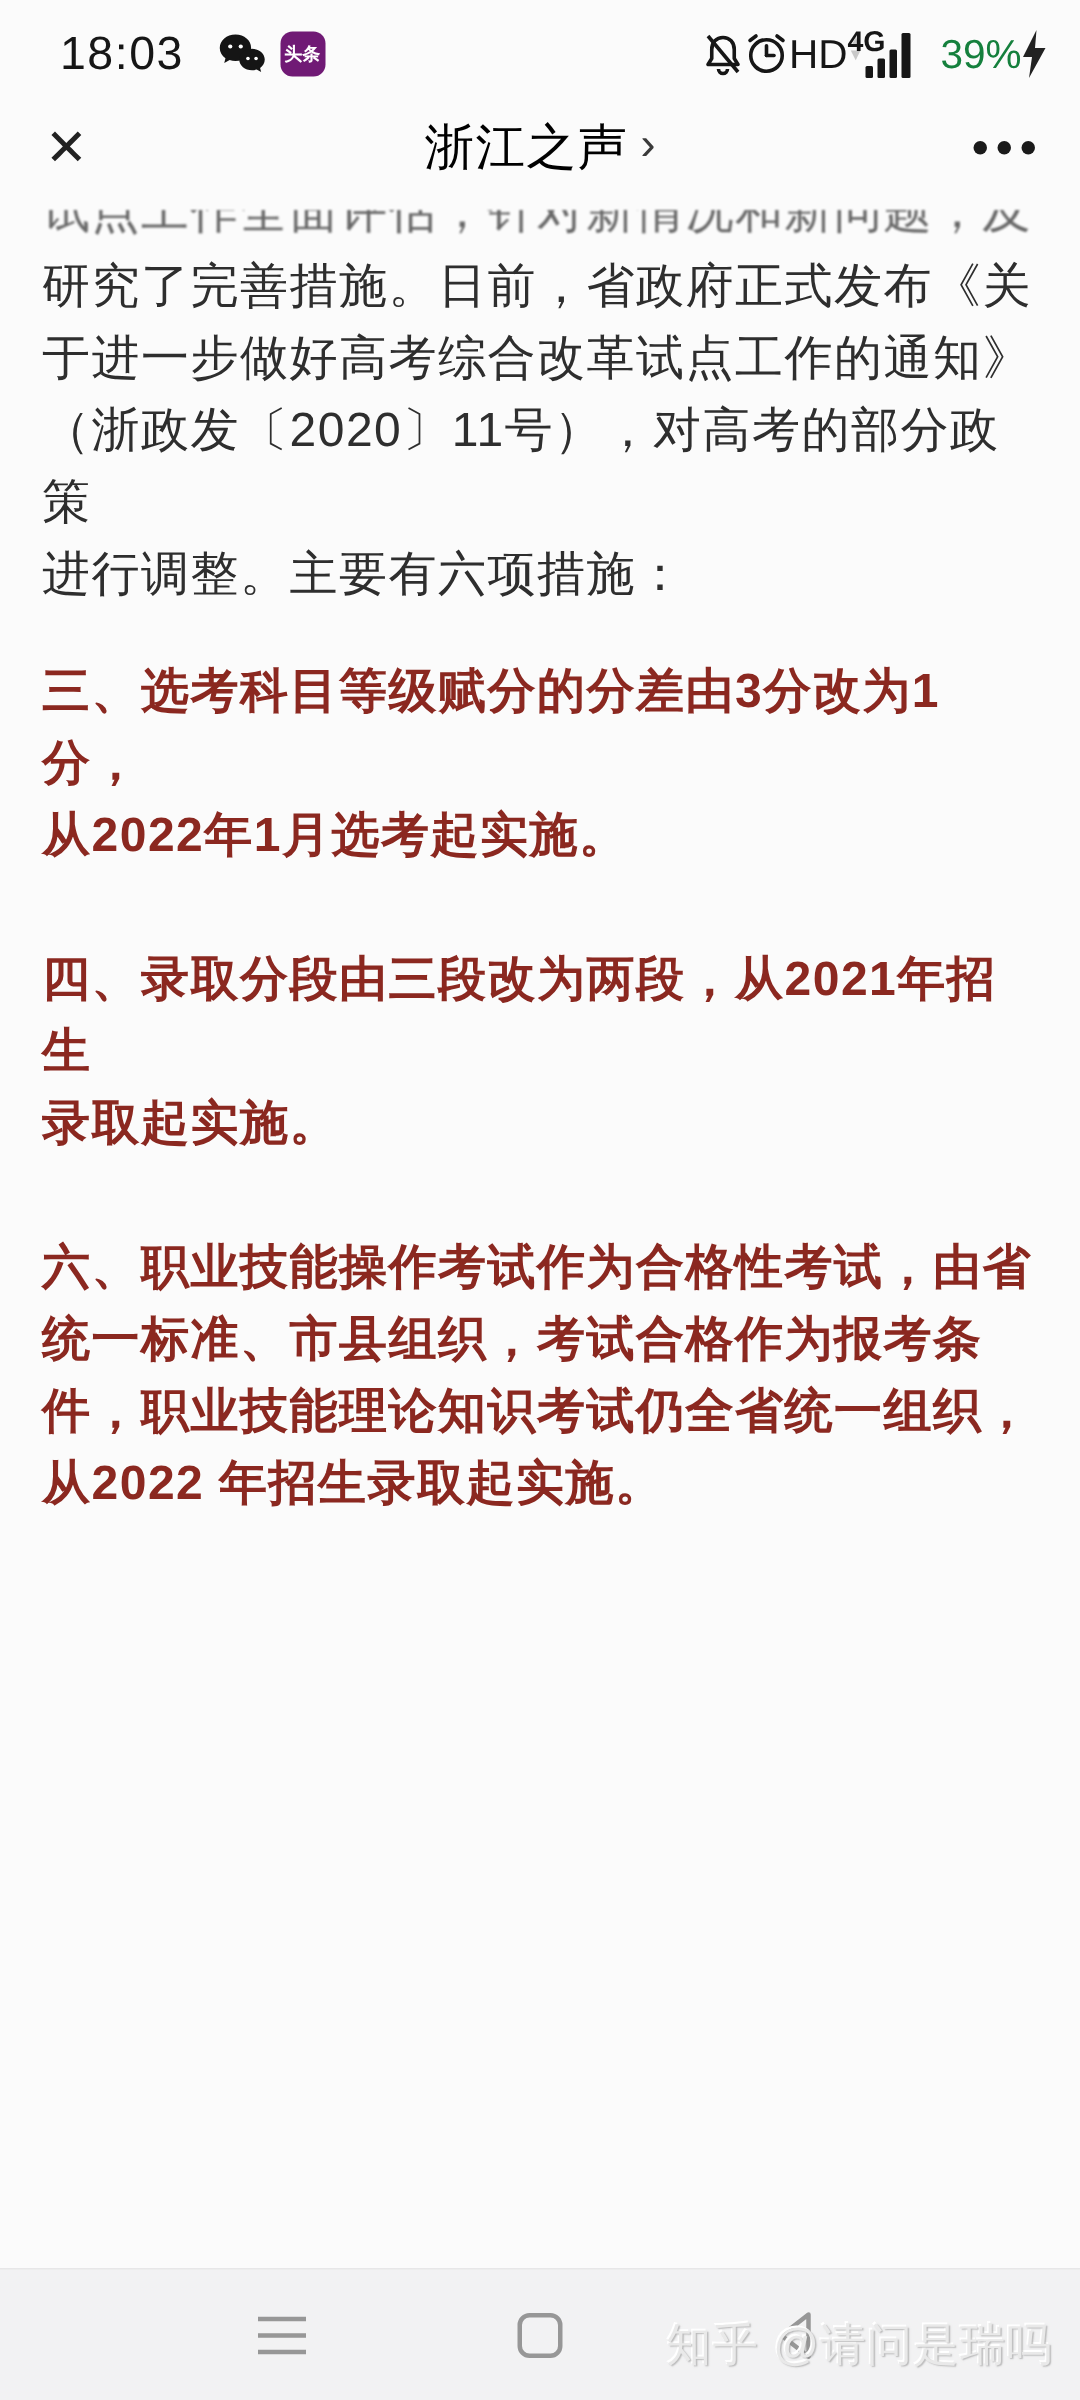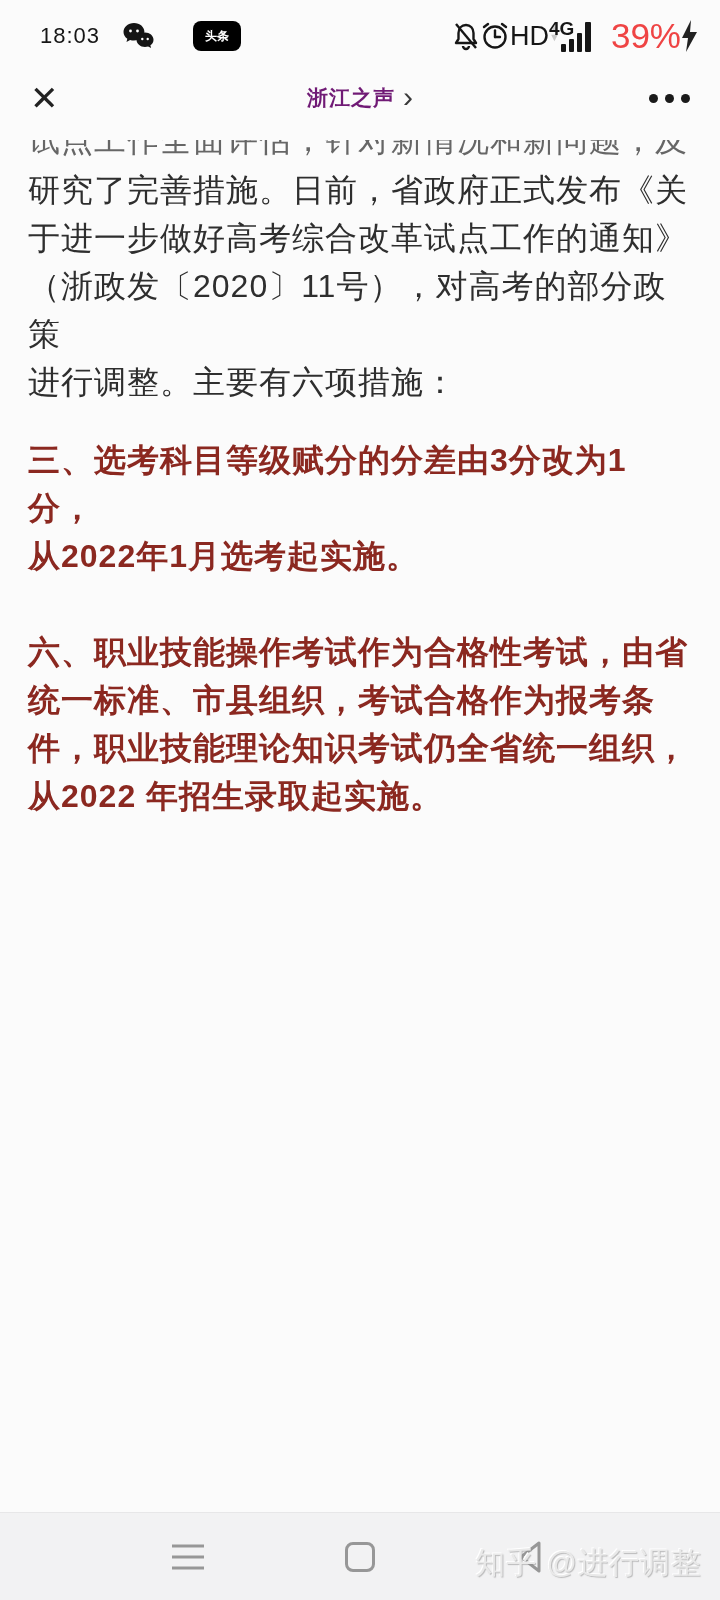--- a/index.html
+++ b/index.html
@@ -12,51 +12,51 @@
     overflow: hidden;
   }
 
   
   .status-bar {
     height: 66px;
     display: flex;
     align-items: center;
     padding: 6px 22px 0 40px;
   }
-  .status-time { font-size: 22px; color: #161616; letter-spacing: 1px; }
+  .status-time { font-size: 31px; color: #161616; letter-spacing: 1px; }
   .status-left-icons { display: flex; align-items: center; gap: 10px; margin-left: 22px; }
   .status-right { margin-left: auto; display: flex; align-items: center; gap: 0; }
   .hd-label { font-size: 27px; color: #161616; }
   .net-cluster { position: relative; width: 62px; height: 36px; }
   .net-arrows { position: absolute; left: 0; top: 6px; display: flex; flex-direction: column; line-height: 9px; font-size: 11px; color: #c9c9c9; }
   .net-label { position: absolute; left: 0; top: 0; font-size: 19px; font-weight: 700; color: #161616; }
   .net-bars { position: absolute; left: 12px; bottom: 2px; display: flex; align-items: flex-end; gap: 3px; }
   .net-bars i { display: block; width: 5px; background: #161616; border-radius: 1px; }
   .net-bars i:nth-child(1) { height: 8px; }
   .net-bars i:nth-child(2) { height: 13px; }
   .net-bars i:nth-child(3) { height: 19px; }
   .net-bars i:nth-child(4) { height: 30px; width: 6px; }
-  .battery-pct { font-size: 35px; color: #ef4444; }
+  .battery-pct { font-size: 27px; color: #15803d; }
 
   
   .app-header {
     height: 64px;
     position: relative;
     display: flex;
     align-items: center;
     padding: 0 30px;
     background: #fbfbfb;
   }
   .close-x { font-size: 34px; color: #222; font-weight: 400; cursor: default; }
   .header-title-wrap {
     position: absolute; left: 0; right: 0; top: 0; bottom: 0;
     display: flex; align-items: center; justify-content: center; gap: 8px;
     pointer-events: none;
   }
-  .header-title { font-size: 21px; color: #701a75; font-weight: 700; letter-spacing: 1px; }
+  .header-title { font-size: 33px; color: #000000; font-weight: 400; letter-spacing: 1px; }
   .header-chevron { font-size: 30px; color: #3a3a3a; margin-top: -2px; }
   .more-dots { margin-left: auto; display: flex; gap: 7px; }
   .more-dots i { width: 9px; height: 9px; border-radius: 50%; background: #1a1a1a; display: block; }
 
   
   .article {
     padding: 10px 28px 0 28px;
     font-size: 32px;
     line-height: 48px;
     letter-spacing: 1px;
@@ -103,21 +103,21 @@
       <svg width="32" height="28" viewBox="0 0 32 28">
         <path d="M12 1C6 1 1.5 5 1.5 10c0 2.8 1.5 5.2 3.8 6.8L4.5 20l3.6-2c1.2.4 2.5.6 3.9.6 5.9 0 10.4-4 10.4-8.8S17.9 1 12 1z" fill="#151515"></path>
         <circle cx="8.5" cy="9" r="1.4" fill="#fff"></circle>
         <circle cx="15.5" cy="9" r="1.4" fill="#fff"></circle>
         <path d="M23 10.5c-4.7 0-8.5 3.2-8.5 7.2s3.8 7.2 8.5 7.2c1.1 0 2.2-.2 3.1-.5l3 1.6-.7-2.7c1.9-1.3 3.1-3.3 3.1-5.6 0-4-3.8-7.2-8.5-7.2z" fill="#151515"></path>
         <circle cx="20.3" cy="17" r="1.2" fill="#fff"></circle>
         <circle cx="25.7" cy="17" r="1.2" fill="#fff"></circle>
       </svg>
     </span>
 
-    <span style="width:48px;height:30px;background:#000000;border-radius:8px;display:flex;align-items:center;justify-content:center;margin-left:29px;">
+    <span style="width:30px;height:30px;background:#701a75;border-radius:8px;display:flex;align-items:center;justify-content:center;">
       <span style="color:#fff;font-size:12px;font-weight:700;letter-spacing:0;">头条</span>
     </span>
   </span>
 
   <span class="status-right">
 
     <span>
       <svg width="28" height="30" viewBox="0 0 28 30">
         <path d="M14 4c-4.4 0-7.5 3.2-7.5 8v6l-2.5 4h20l-2.5-4v-6c0-4.8-3.1-8-7.5-8z" fill="none" stroke="#161616" stroke-width="2.4" stroke-linejoin="round"></path>
         <path d="M11 25a3 3 0 0 0 6 0" fill="none" stroke="#161616" stroke-width="2.4"></path>
@@ -177,20 +177,22 @@
     <span>试点工作全面评估，针对新情况和新问题，及时</span>
   </div>
 
   <p class="para">研究了完善措施。日前，省政府正式发布《关
 于进一步做好高考综合改革试点工作的通知》
 （浙政发〔2020〕11号），对高考的部分政策
 进行调整。主要有六项措施：</p>
 
   <p class="item">三、选考科目等级赋分的分差由3分改为1分，
 从2022年1月选考起实施。</p>
+  <p class="item">四、录取分段由三段改为两段，从2021年招生
+录取起实施。</p>
   <p class="item">六、职业技能操作考试作为合格性考试，由省
 统一标准、市县组织，考试合格作为报考条
 件，职业技能理论知识考试仍全省统一组织，
 从2022 年招生录取起实施。</p>
 
 </div>
 
 <div class="nav-bar">
   <span class="nav-icon nav-menu">
       <i></i>
@@ -198,13 +200,13 @@
       <i></i>
     </span>
   <span class="nav-icon nav-square"></span>
   <span class="nav-icon nav-back">
     <svg width="34" height="36" viewBox="0 0 34 36">
       <path d="M26 4 L8 18 L26 32 Z" fill="none" stroke="#979797" stroke-width="3" stroke-linejoin="round"></path>
     </svg>
   </span>
 </div>
 
-<div class="watermark">知乎 @进行调整</div>
+<div class="watermark">知乎 @请问是瑞吗</div>
 
 </body></html>

